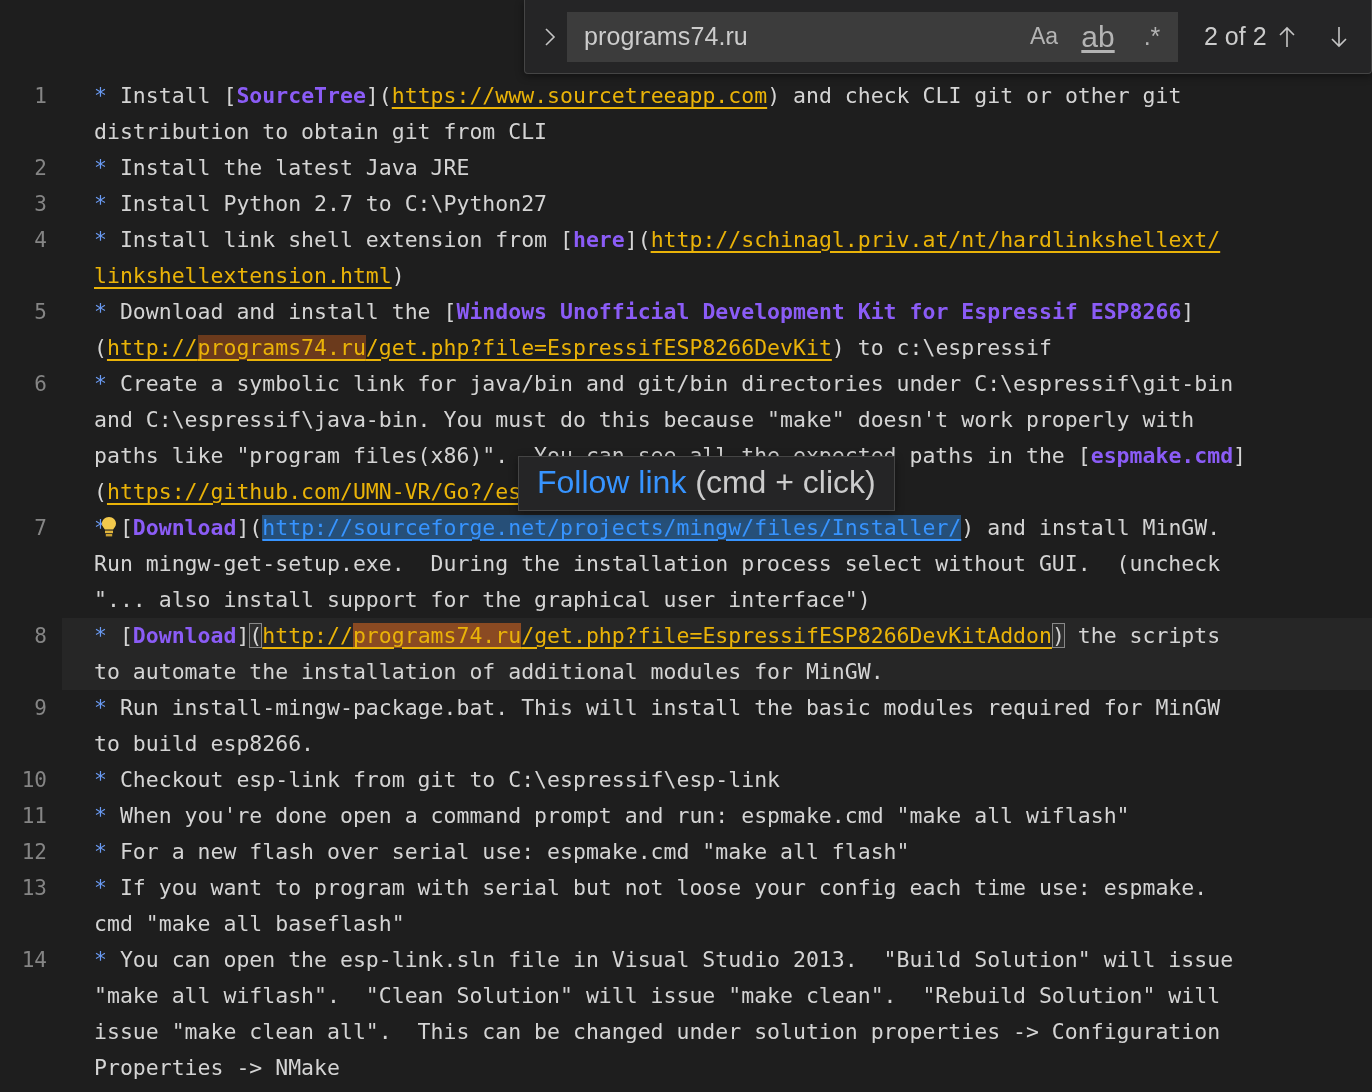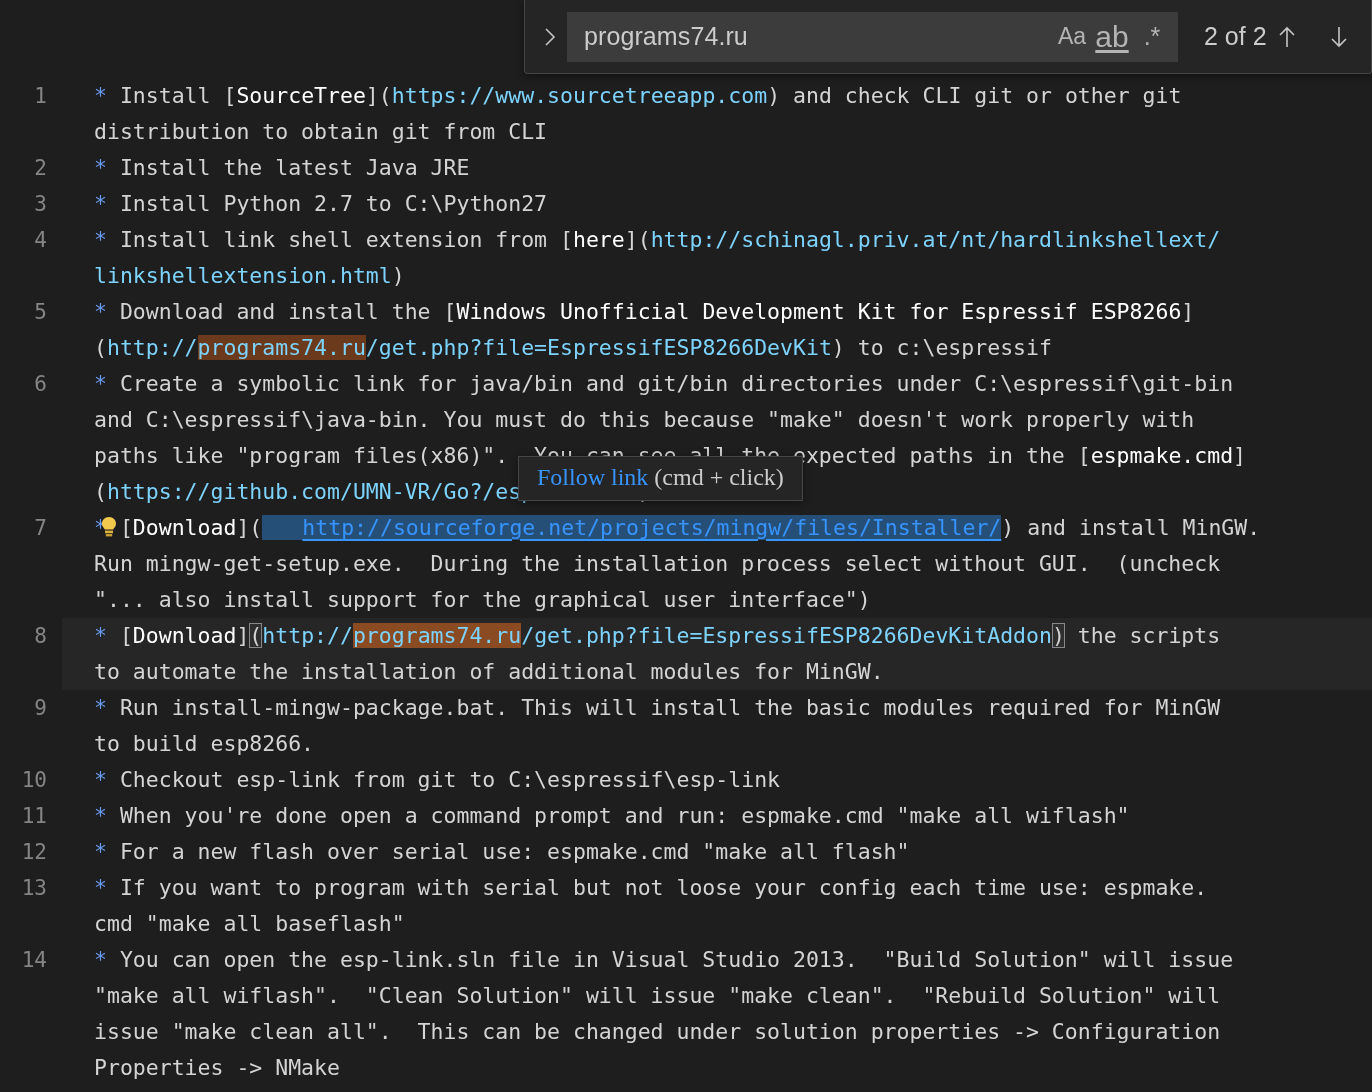--- a/index.html
+++ b/index.html
@@ -50,30 +50,30 @@
   .content {
     flex: 1 1 auto;
     min-width: 0;
     padding-left: 32px;
     position: relative;
   }
   .wrapline { display: block; min-height: 36px; }
 
   
   .bullet   { color: #6a9bf4; }
-  .linktext { color: #ffffff; }
+  .linktext { color: #8b5cf6; font-weight: bold; }
   .punct    { color: #d4d4d4; }
-  .url      { color: #7dd3fc; text-underline-offset: 4px; }
+  .url      { color: #eab308; text-decoration: underline; text-underline-offset: 4px; }
   .urlblue  { color: #3794ff; text-decoration: underline; text-underline-offset: 4px; }
   .plain    { color: #d4d4d4; }
 
   .match        { background: #6b3a1c; }
   .match.current{ background: #8a4a22; }
 
-  .linkhover { background: #264f78; padding-left: 40px; }
+  .linkhover { background: #264f78; }
 
   .bracket {
     outline: 1px solid #888;
     outline-offset: -1px;
     background: rgba(120,120,120,0.10);
   }
 
   
   .bulb {
     position: absolute;
@@ -119,21 +119,21 @@
     min-width: 0;
     background: transparent;
     border: none;
     outline: none;
     color: #cccccc;
     font-family: "Liberation Sans", sans-serif;
     font-size: 25px;
     letter-spacing: .1px;
   }
   .find-actions {
-    display: flex; align-items: center; gap: 2px;
+    display: flex; align-items: center; gap: 16px;
     flex: 0 0 auto;
   }
   .fbtn {
     width: 38px; height: 38px;
     display: flex; align-items: center; justify-content: center;
     color: #b4b4b4;
     border-radius: 3px;
     cursor: pointer;
     font-family: "Liberation Sans", sans-serif;
   }
@@ -165,22 +165,22 @@
     cursor: pointer;
   }
 
   
   #link-tooltip {
     position: absolute;
     left: 518px; top: 456px;
     background: #252526;
     border: 1px solid #454545;
     padding: 7px 18px 9px 18px;
-    font-family: Liberation Serif, serif;
-    font-size: 24px;
+    font-family: Liberation Sans, sans-serif;
+    font-size: 32px;
     color: #cccccc;
     white-space: nowrap;
     z-index: 30;
     box-shadow: 0 2px 8px rgba(0,0,0,0.4);
   }
   #link-tooltip .tl-link { color: #3794ff; }
   #link-tooltip .tl-hint { color: #cccccc; }
 </style>
 </head>
 <body>

